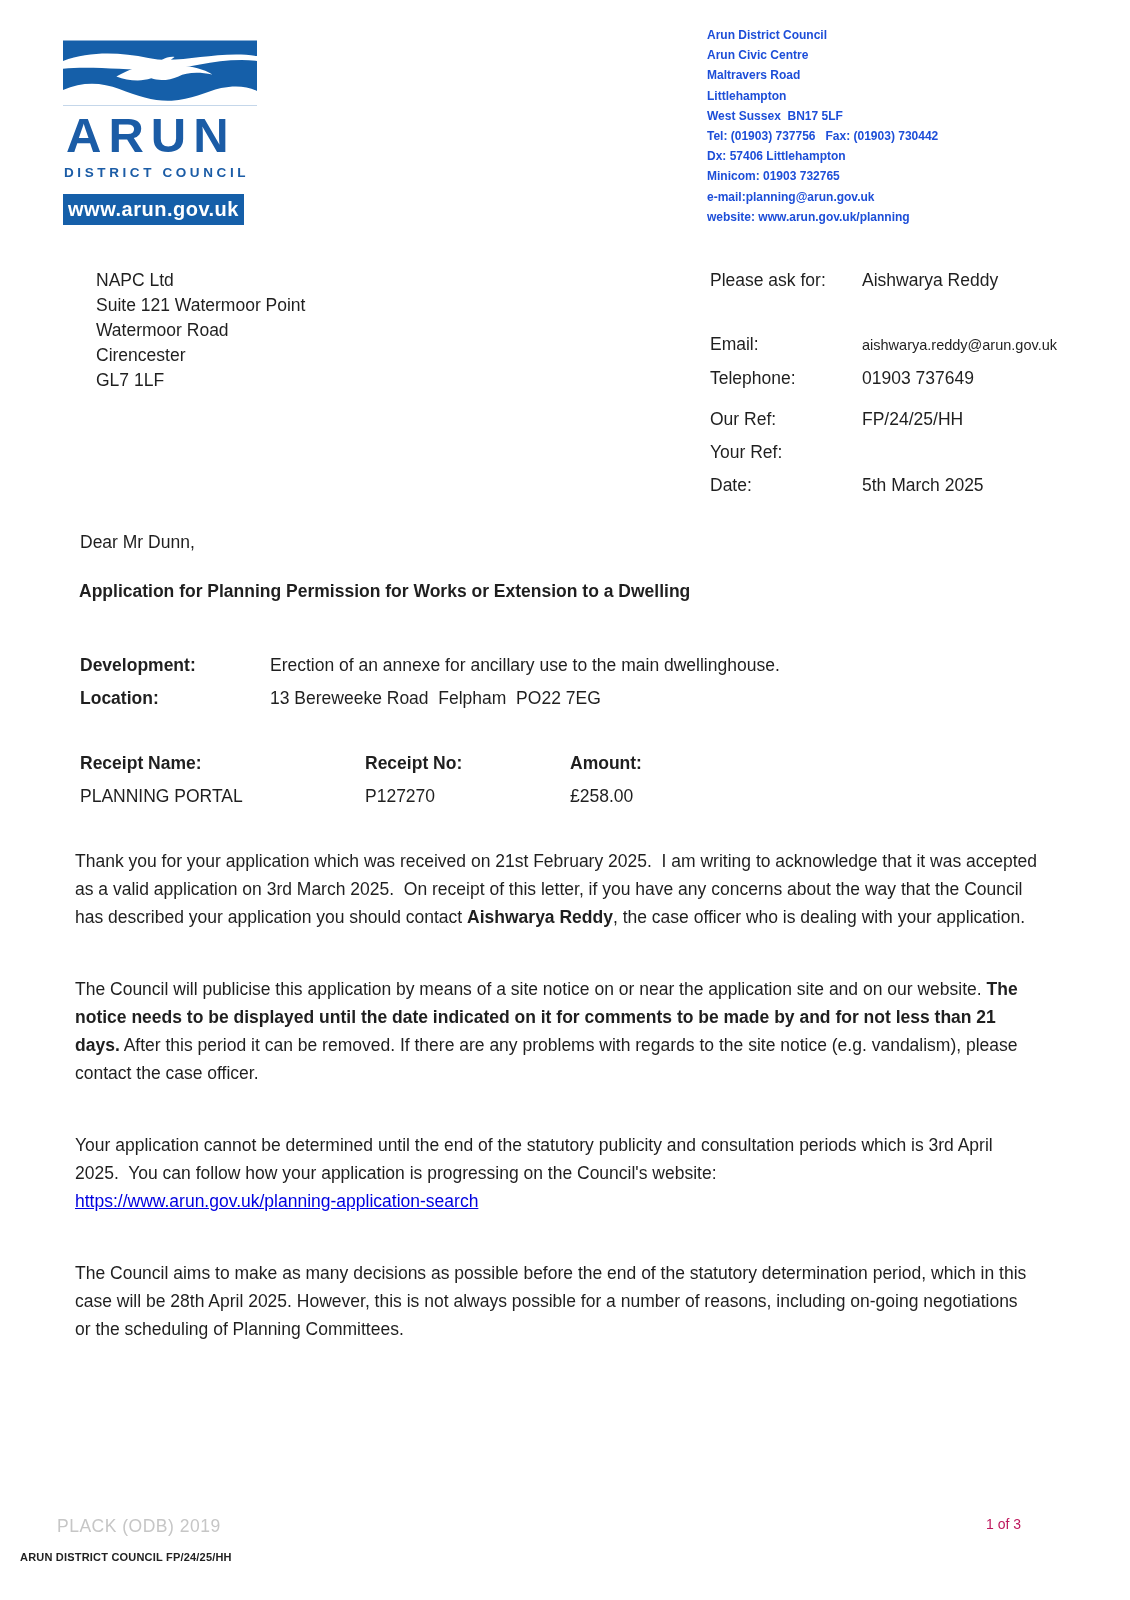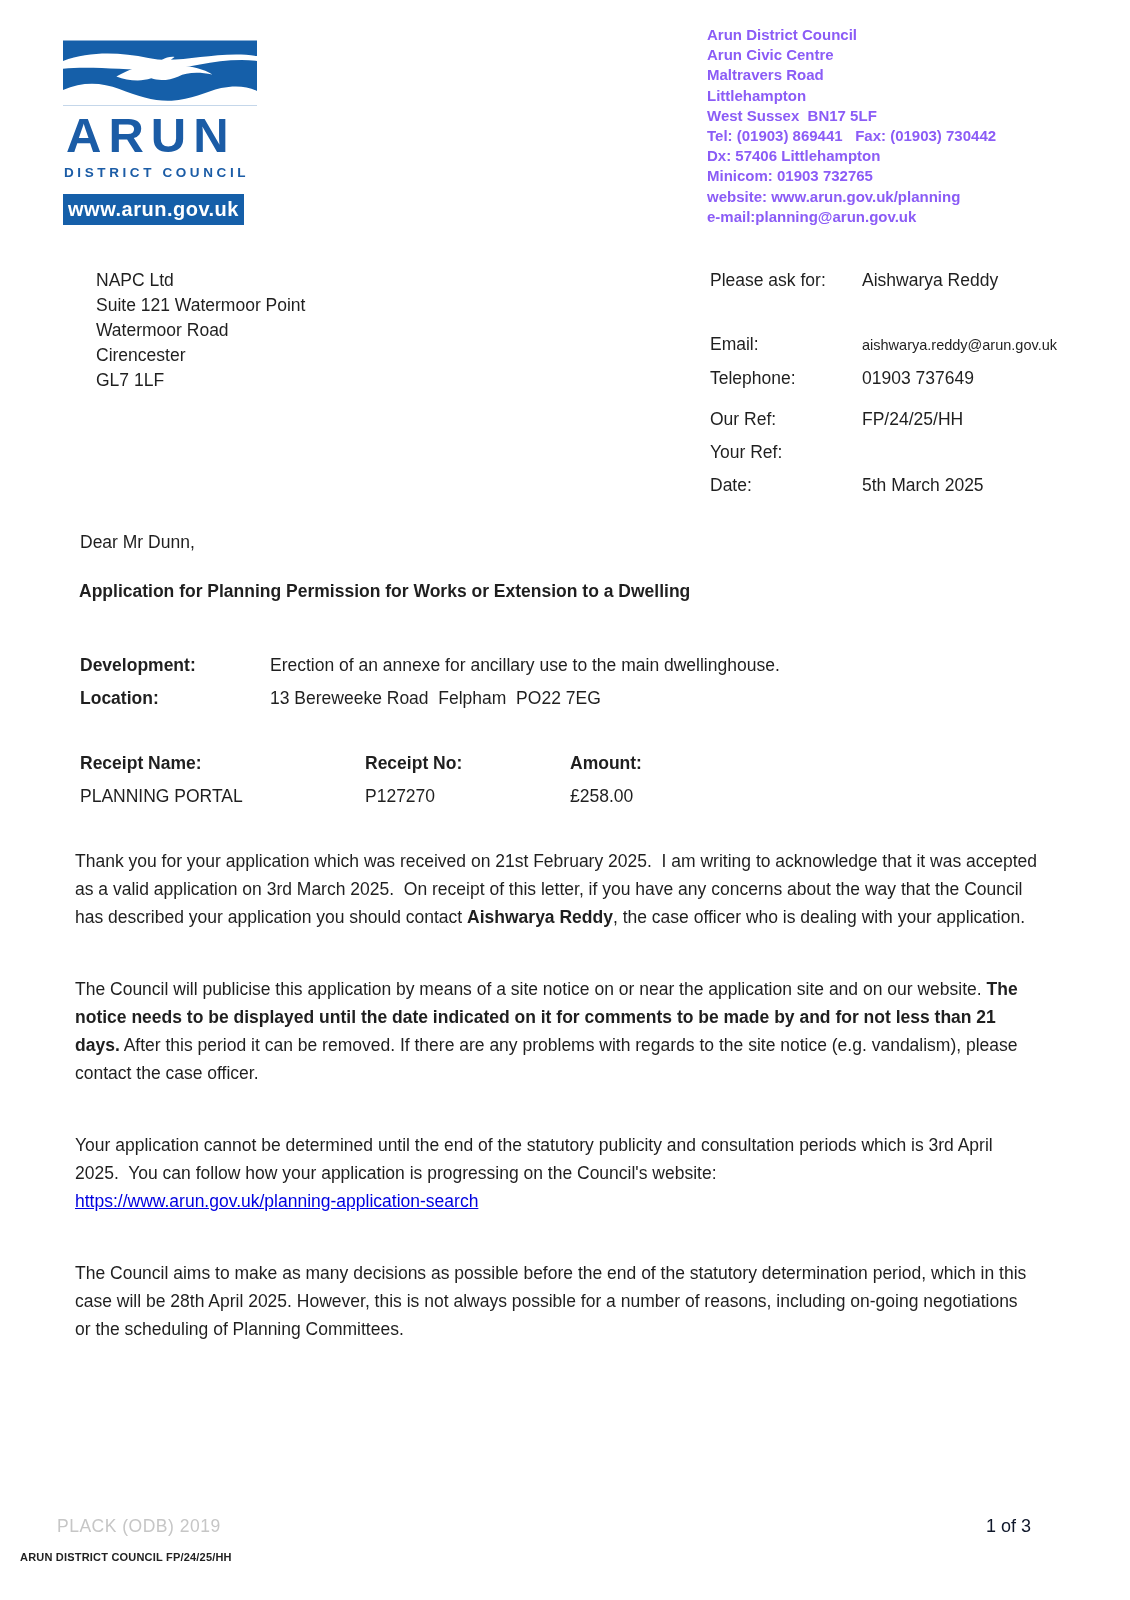--- a/index.html
+++ b/index.html
@@ -27,21 +27,21 @@
   .logo-webbar{
     margin-top:14px;width:181px;height:31px;background:#155fa9;
     color:#ffffff;font-size:20px;font-weight:bold;
     display:flex;align-items:center;justify-content:center;
     letter-spacing:0.5px;
   }
 
   
   .council-address{
     position:absolute;left:707px;top:25px;width:400px;
-    font-size:15px;font-weight:bold;line-height:20.2px;color:#8b5cf6;
+    font-size:12px;font-weight:bold;line-height:20.2px;color:#1d4ed8;
   }
 
   
   .recipient{
     position:absolute;left:96px;top:268px;
     font-size:17.5px;line-height:25px;
   }
 
   
   .contact{position:absolute;left:710px;top:268px;width:395px;font-size:17.5px;}
@@ -70,21 +70,21 @@
   .r-c2{width:205px;flex:none;}
   .para{margin-top:44px !important;}
   .para.first{margin-top:37px !important;}
   a.body-link{color:#0000e0;text-decoration:underline;display:block;}
 
   
   .footer-watermark{
     position:absolute;left:57px;top:1516px;
     color:#c6c6c6;font-size:17.5px;letter-spacing:0.5px;
   }
-  .footer-page{position:absolute;left:986px;top:1516px;font-size:18px;color:#0f172a;}
+  .footer-page{position:absolute;left:986px;top:1516px;font-size:14px;color:#be185d;}
   .footer-ref{position:absolute;left:20px;top:1551px;font-size:11px;font-weight:600;color:#222;letter-spacing:0.2px;}
 </style>
 </head>
 <body>
 
 <div class="page">
 
   <div class="logo-block">
     <svg class="logo-emblem" viewBox="0 0 200 67" aria-hidden="true">
       <rect x="0" y="0" width="200" height="67" fill="#155fa9"></rect>
@@ -96,25 +96,25 @@
     <div class="logo-sub">DISTRICT COUNCIL</div>
     <div class="logo-webbar">www.arun.gov.uk</div>
   </div>
 
   <div class="council-address">
     <div class="pre">Arun District Council</div>
     <div class="pre">Arun Civic Centre</div>
     <div class="pre">Maltravers Road</div>
     <div class="pre">Littlehampton</div>
     <div class="pre">West Sussex  BN17 5LF</div>
-    <div class="pre">Tel: (01903) 869441   Fax: (01903) 730442</div>
+    <div class="pre">Tel: (01903) 737756   Fax: (01903) 730442</div>
     <div class="pre">Dx: 57406 Littlehampton</div>
     <div class="pre">Minicom: 01903 732765</div>
+    <div class="pre">e-mail:planning@arun.gov.uk</div>
     <div class="pre">website: www.arun.gov.uk/planning</div>
-    <div class="pre">e-mail:planning@arun.gov.uk</div>
   </div>
 
   <div class="recipient">
     <div>NAPC Ltd</div>
     <div>Suite 121 Watermoor Point</div>
     <div>Watermoor Road</div>
     <div>Cirencester</div>
     <div>GL7 1LF</div>
   </div>
 

